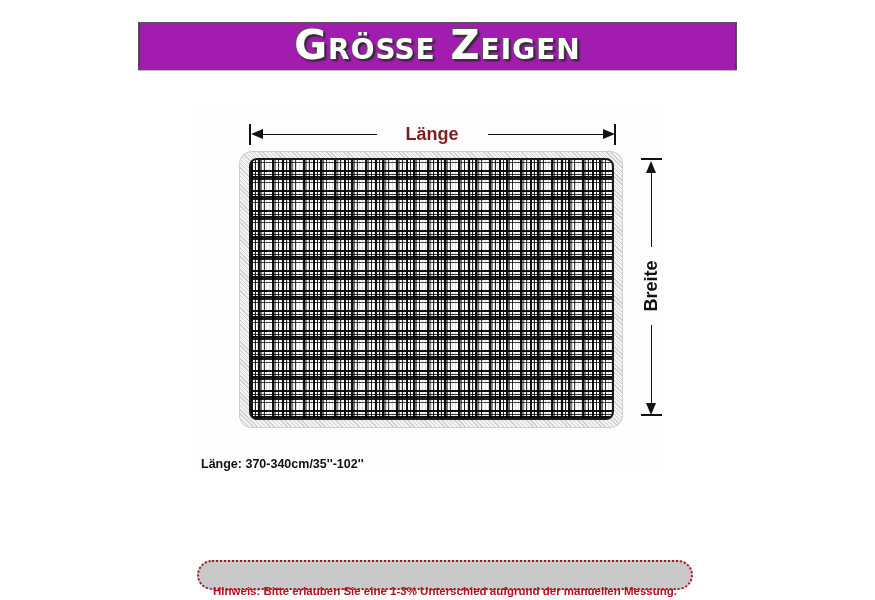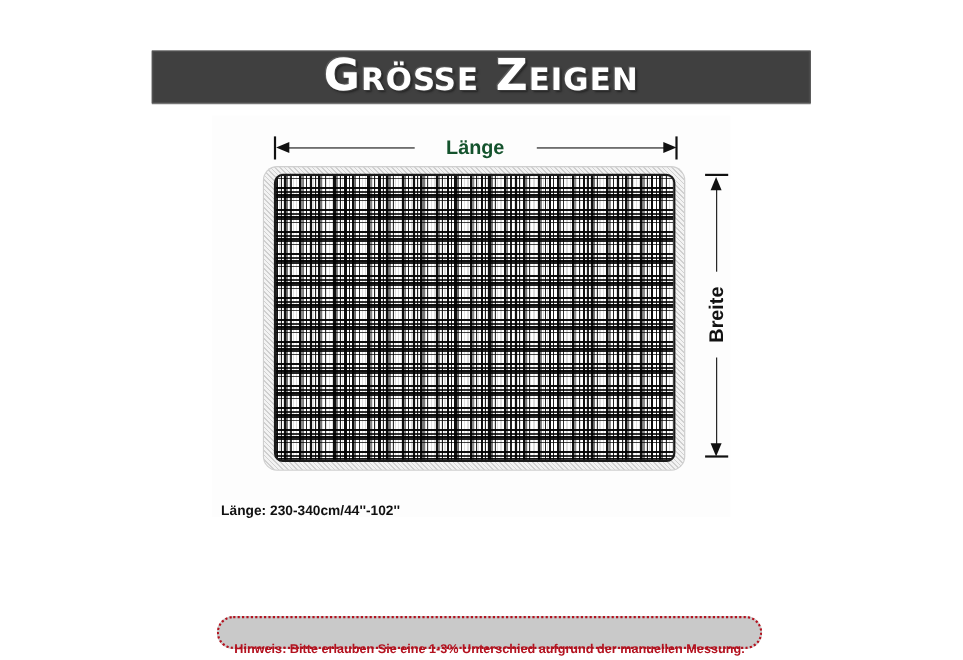--- a/index.html
+++ b/index.html
@@ -13,27 +13,26 @@
       position: relative;
       overflow: hidden;
       font-family: "Liberation Sans", "DejaVu Sans", sans-serif;
     }
     .header-bar {
       position: absolute;
       left: 138px;
       top: 22px;
       width: 597px;
       height: 46px;
-      background: #404040;
+      background: #a21caf;
       border: 1px solid #555555;
       box-shadow: 0 1px 0 #bdbdbd, 1px 0 0 #444 inset, -1px 0 0 #444 inset;
       display: flex;
       align-items: center;
       justify-content: center;
-      margin-top: 24px;
     }
     .header-title {
       font-family: "DejaVu Sans", sans-serif;
       font-weight: bold;
       font-size: 40px;
       color: #ffffff;
       letter-spacing: 1px;
       font-variant: small-caps;
       text-shadow: 1px 1px 0 #3a3a3a, 2px 2px 2px #222222, -1px -1px 0 #5a5a5a;
       line-height: 1;
@@ -147,21 +146,21 @@
       border-left: 12px solid #111;
     }
     .len-label {
       position: absolute;
       left: 380px;
       top: 124px;
       width: 104px;
       text-align: center;
       font-size: 18px;
       font-weight: bold;
-      color: #14532d;
+      color: #7f1d1d;
       line-height: 20px;
     }
     .wid-line {
       position: absolute;
       left: 651px;
       width: 1px;
       background: #111;
     }
     .wid-tick {
       position: absolute;
@@ -270,18 +269,18 @@
 <div class="blanket-body"></div>
 
 <div class="wid-tick" style="top:158px;"></div>
 <div class="wid-tick" style="top:414px;"></div>
 <div class="wid-line" style="top:165px; height:243px;"></div>
 <div class="arrow-up"></div>
 <div class="arrow-down"></div>
 <div class="wid-label">Breite</div>
 
 <div class="dim-block">
-  <div class="dim-line">Länge: 230-340cm/44''-102''</div>
+  <div class="dim-line">Länge: 370-340cm/35''-102''</div>
 </div>
 
 <div class="hint-box">
   <span class="hint-text">Hinweis: Bitte erlauben Sie eine 1-3% Unterschied aufgrund der manuellen Messung.</span>
 </div>
 
 </body></html>

